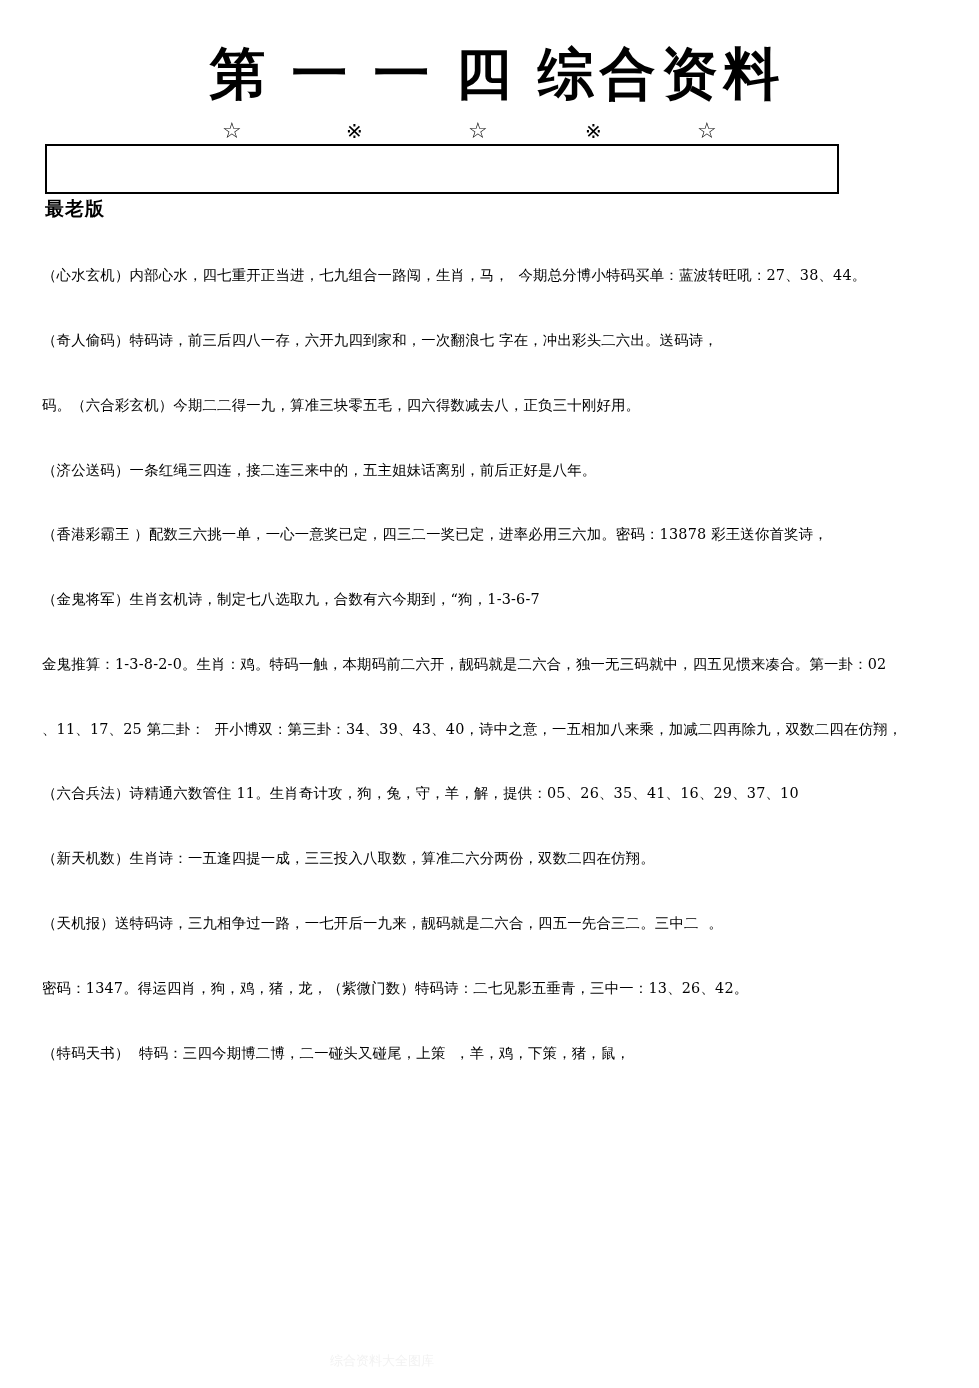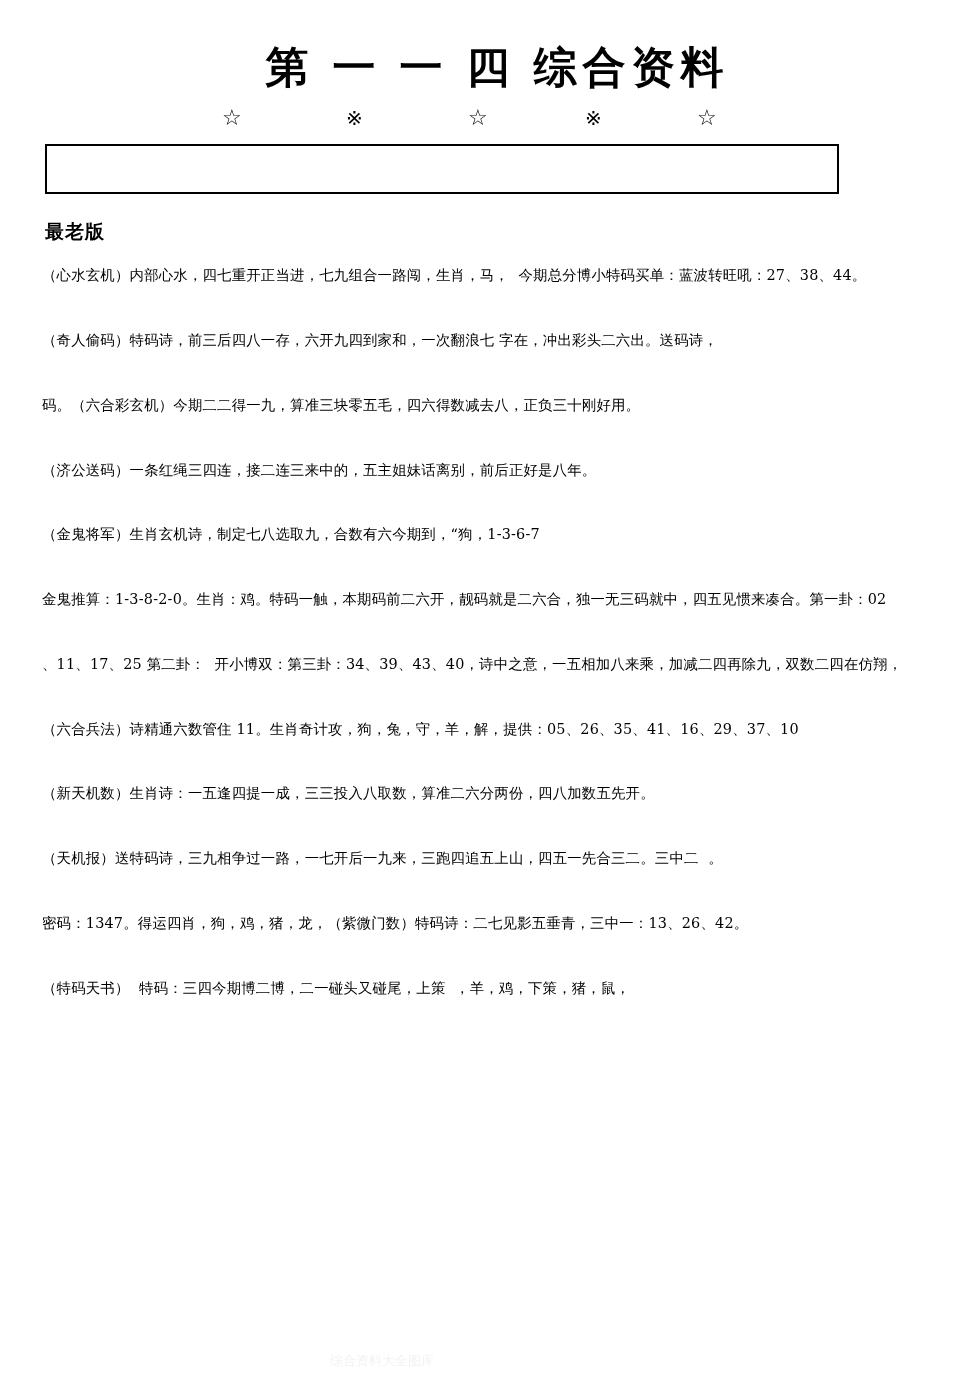--- a/index.html
+++ b/index.html
@@ -15,22 +15,22 @@
     position: relative;
     overflow: hidden;
   }
   .page {
     position: relative;
     width: 979px;
     height: 1388px;
   }
   .title {
     text-align: center;
-    font-family: Liberation Sans, sans-serif;
-    font-size: 43px;
+    font-family: Liberation Serif, serif;
+    font-size: 56px;
     font-weight: bold;
     letter-spacing: 6px;
     padding-top: 46px;
     padding-left: 16px;
     line-height: 1;
   }
   .stars-row {
     position: relative;
     height: 30px;
     margin-top: 16px;
@@ -65,21 +65,20 @@
   }
 
   .section-label {
     position: absolute;
     left: 45px;
     top: 196px;
     font-family: "DejaVu Serif", "Liberation Serif", serif;
     font-size: 19px;
     font-weight: bold;
     letter-spacing: 1px;
-    margin-top: 23px;
   }
 
   .body-text {
     position: absolute;
     left: 42px;
     top: 222px;
     width: 900px;
     font-family: "DejaVu Serif", "Liberation Serif", serif;
     font-size: 14.4px;
     line-height: 21.6px;
@@ -122,26 +121,27 @@
     <div class="inner-line"></div>
   </div>
 
   <div class="section-label">最老版</div>
 
   <div class="body-text">
     <span class="line">（心水玄机）内部心水，四七重开正当进，七九组合一路闯，生肖，马，  今期总分博小特码买单：蓝波转旺吼：27、38、44。</span>
     <span class="line">（奇人偷码）特码诗，前三后四八一存，六开九四到家和，一次翻浪七 字在，冲出彩头二六出。送码诗，</span>
     <span class="line">码。（六合彩玄机）今期二二得一九，算准三块零五毛，四六得数减去八，正负三十刚好用。</span>
     <span class="line">（济公送码）一条红绳三四连，接二连三来中的，五主姐妹话离别，前后正好是八年。</span>
+    <span class="line">（香港彩霸王 ）配数三六挑一单，一心一意奖已定，四三二一奖已定，进率必用三六加。密码：13878 彩王送你首奖诗，</span>
     <span class="line">（金鬼将军）生肖玄机诗，制定七八选取九，合数有六今期到，“狗，1-3-6-7</span>
     <span class="line">金鬼推算：1-3-8-2-0。生肖：鸡。特码一触，本期码前二六开，靓码就是二六合，独一无三码就中，四五见惯来凑合。第一卦：02</span>
     <span class="line">、11、17、25 第二卦：  开小博双：第三卦：34、39、43、40，诗中之意，一五相加八来乘，加减二四再除九，双数二四在仿翔，</span>
     <span class="line">（六合兵法）诗精通六数管住 11。生肖奇计攻，狗，兔，守，羊，解，提供：05、26、35、41、16、29、37、10</span>
-    <span class="line">（新天机数）生肖诗：一五逢四提一成，三三投入八取数，算准二六分两份，四八加数五先开。</span>
-    <span class="line">（天机报）送特码诗，三九相争过一路，一七开后一九来，三跑四追五上山，四五一先合三二。三中二  。</span>
+    <span class="line">（新天机数）生肖诗：一五逢四提一成，三三投入八取数，算准二六分两份，双数二四在仿翔。</span>
+    <span class="line">（天机报）送特码诗，三九相争过一路，一七开后一九来，靓码就是二六合，四五一先合三二。三中二  。</span>
     <span class="line">密码：1347。得运四肖，狗，鸡，猪，龙，（紫微门数）特码诗：二七见影五垂青，三中一：13、26、42。</span>
     <span class="line">（特码天书）  特码：三四今期博二博，二一碰头又碰尾，上策  ，羊，鸡，下策，猪，鼠，</span>
     
     
     
     
     
     
     
     

